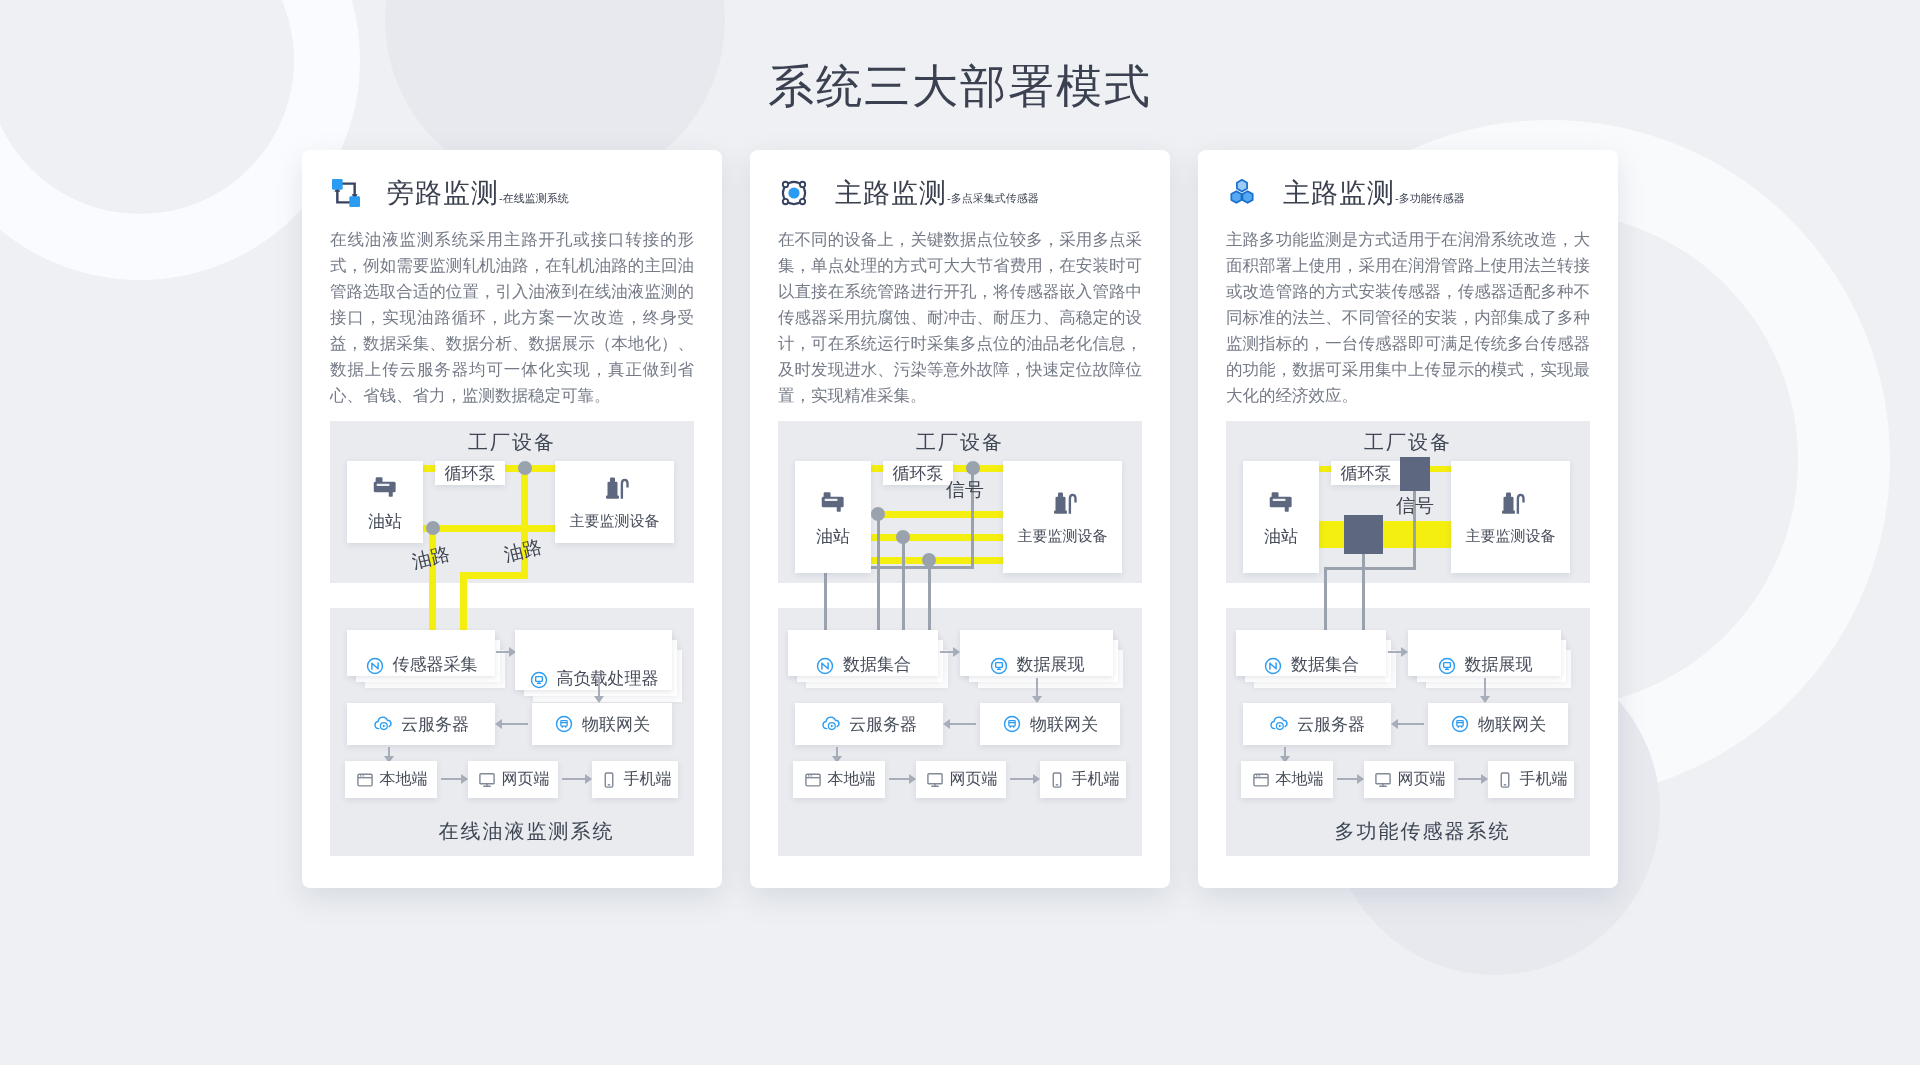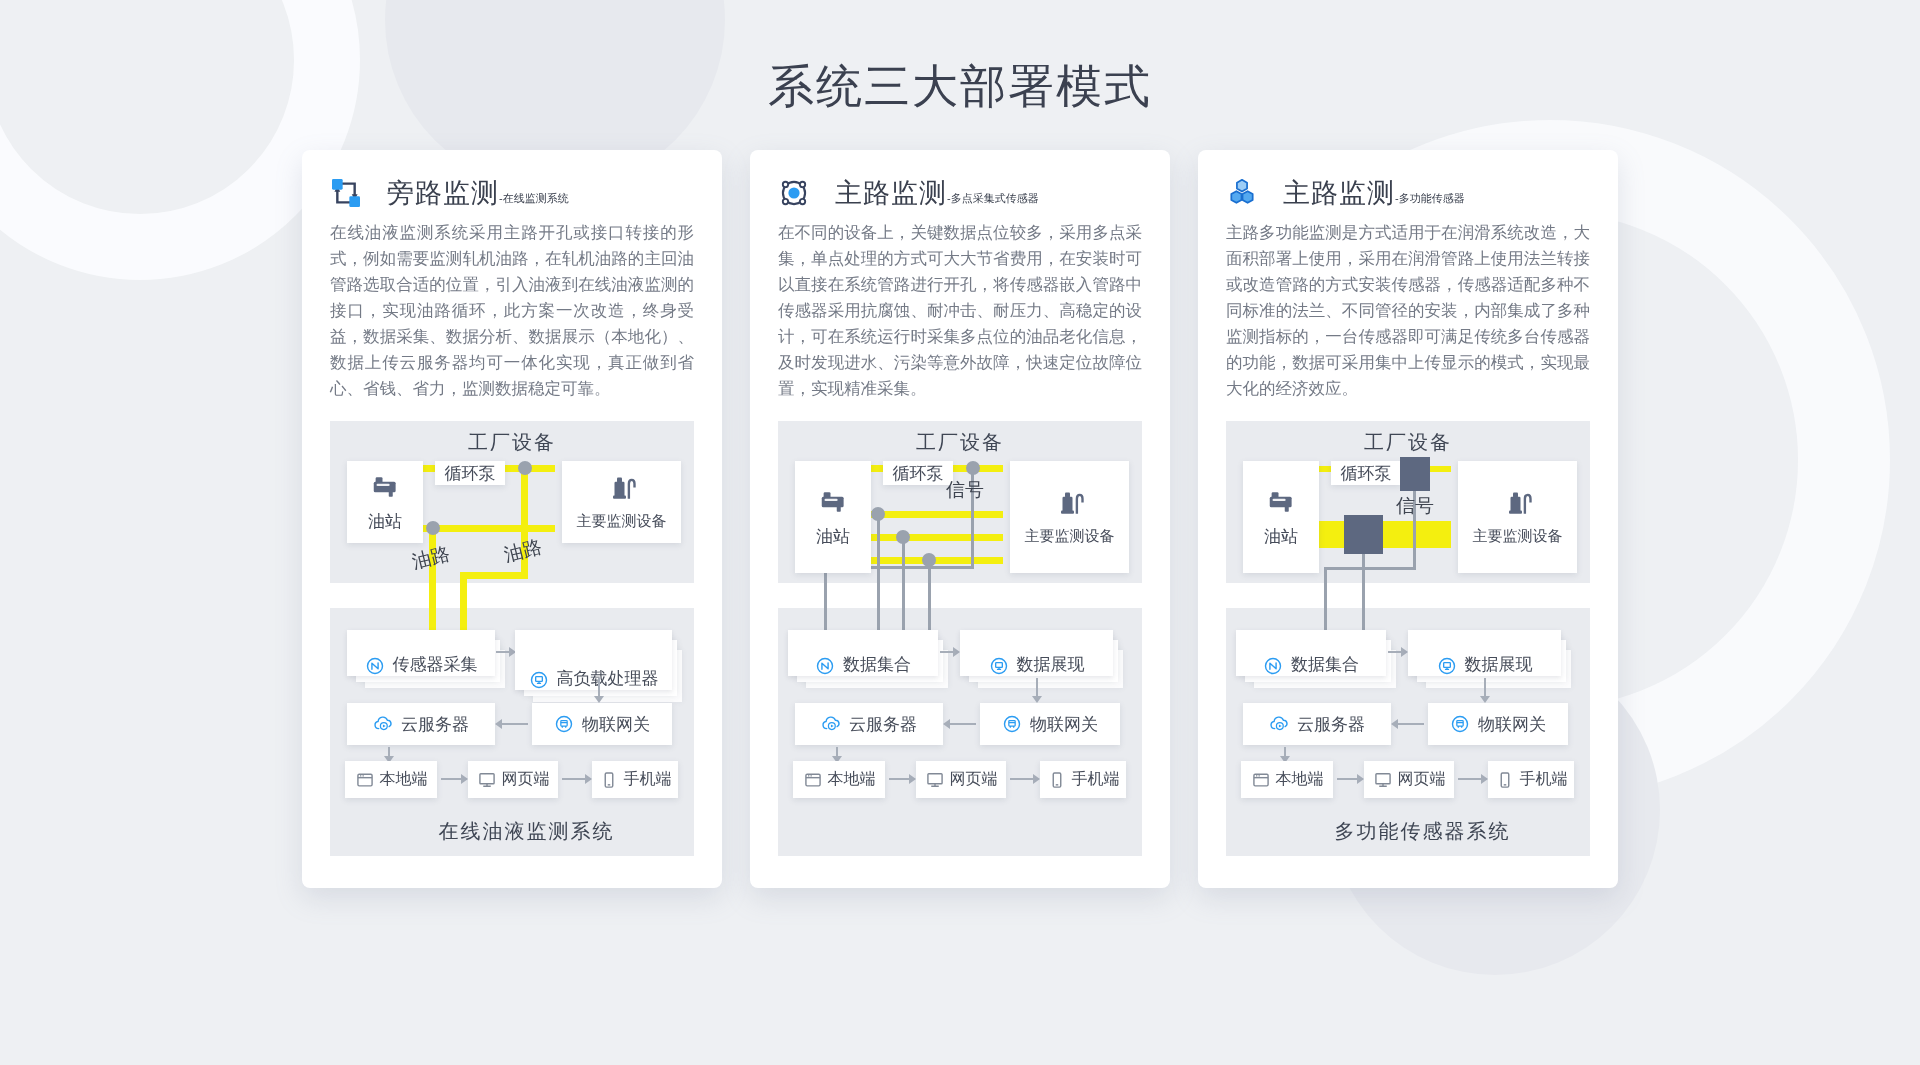--- a/index.html
+++ b/index.html
@@ -19,32 +19,32 @@
 
   .card { position:relative; width:420px; height:738px; background:#fff; border-radius:8px;
           box-shadow:0 10px 28px rgba(125,135,160,.20); padding:0 28px; }
 
   .card-head { display:flex; align-items:center; gap:25px; margin-top:25px; height:36px; }
   .head-icon { width:32px; height:32px; flex:0 0 32px; }
   .head-text { display:flex; align-items:baseline; }
   .head-title { font-size:27px; color:#3a404e; font-weight:500; letter-spacing:1px; }
   .head-sub { font-size:11px; color:#3a404e; font-weight:500; }
 
-  .card-desc { margin-top:8px; width:364px; font-size:16.5px; line-height:26px; color:#747a86; text-align:justify; }
+  .card-desc { margin-top:15px; width:364px; font-size:16.5px; line-height:26px; color:#747a86; text-align:justify; }
 
   .diagram { position:absolute; left:28px; top:271px; width:364px; height:435px; }
   .fbox { position:absolute; left:0; top:0; width:364px; height:162px; background:#e9ebef; }
   .sbox { position:absolute; left:0; top:187px; width:364px; height:248px; background:#e9ebef; }
   .f-label { position:absolute; top:8px; left:0; right:0; text-align:center; font-size:20px; color:#3f4654; letter-spacing:2px; z-index:4; }
 
   .eq { position:absolute; background:#fff; box-shadow:0 2px 6px rgba(80,90,110,.14); display:flex; flex-direction:column;
         align-items:center; justify-content:center; gap:9px; font-size:17px; color:#454b59; z-index:2; }
   .eq-oil  { left:17px; top:40px; width:76px; height:82px; }
   .eq-pump { left:105px; top:40px; width:70px; height:24px; flex-direction:row; }
-  .eq-main { left:232px; top:40px; width:119px; height:82px; font-size:15px; }
+  .eq-main { left:225px; top:40px; width:119px; height:82px; font-size:15px; }
   .tall .eq-oil, .tall .eq-main { height:112px; }
 
   .pipe { position:absolute; background:#f4ef0f; z-index:1; }
   .dot  { position:absolute; width:14px; height:14px; border-radius:50%; background:#9aa2ae; z-index:3; }
   .sig  { position:absolute; background:#9aa2ae; z-index:1; }
   .blk  { position:absolute; background:#5d6880; z-index:2; }
   .pipe-lbl { position:absolute; font-size:19px; color:#3e4450; z-index:4; white-space:nowrap; }
   .rot { transform:rotate(-14deg); }
 
   .fb { position:absolute; background:#fff; box-shadow:0 2px 6px rgba(80,90,110,.14); display:flex; align-items:center;

